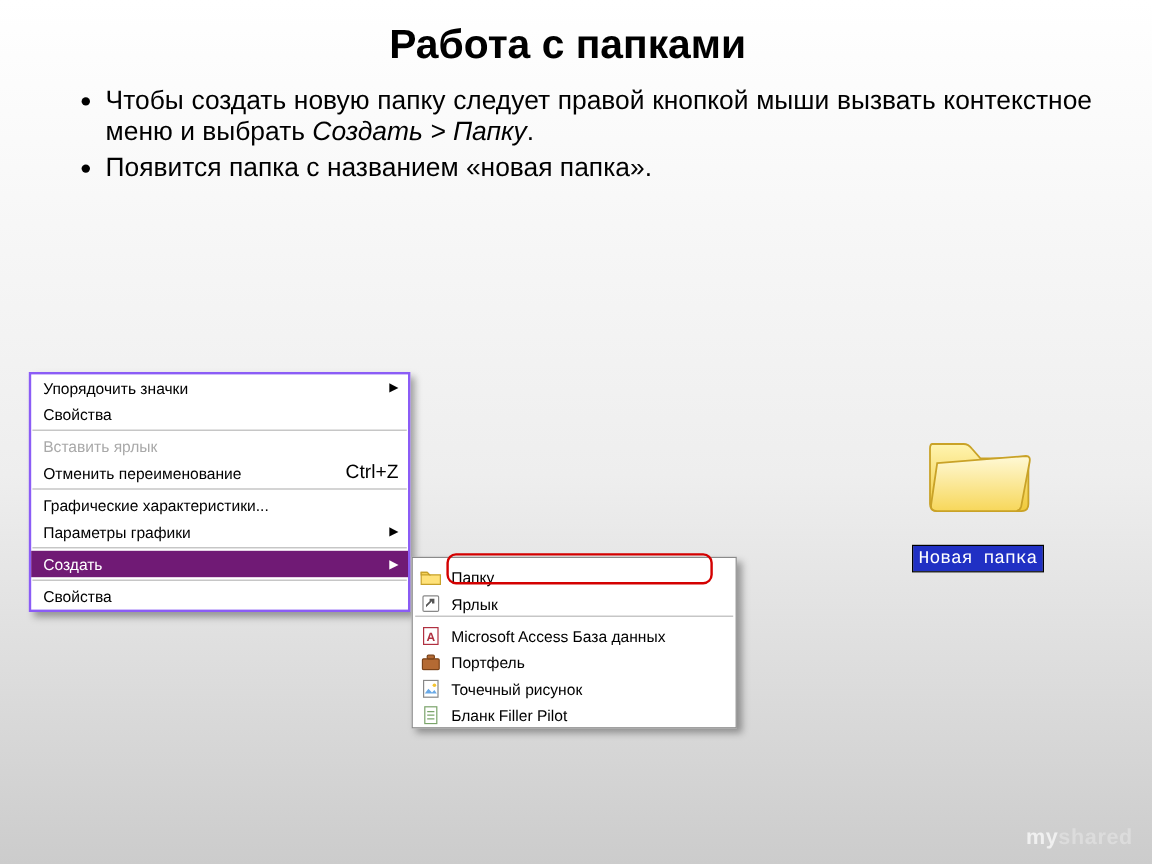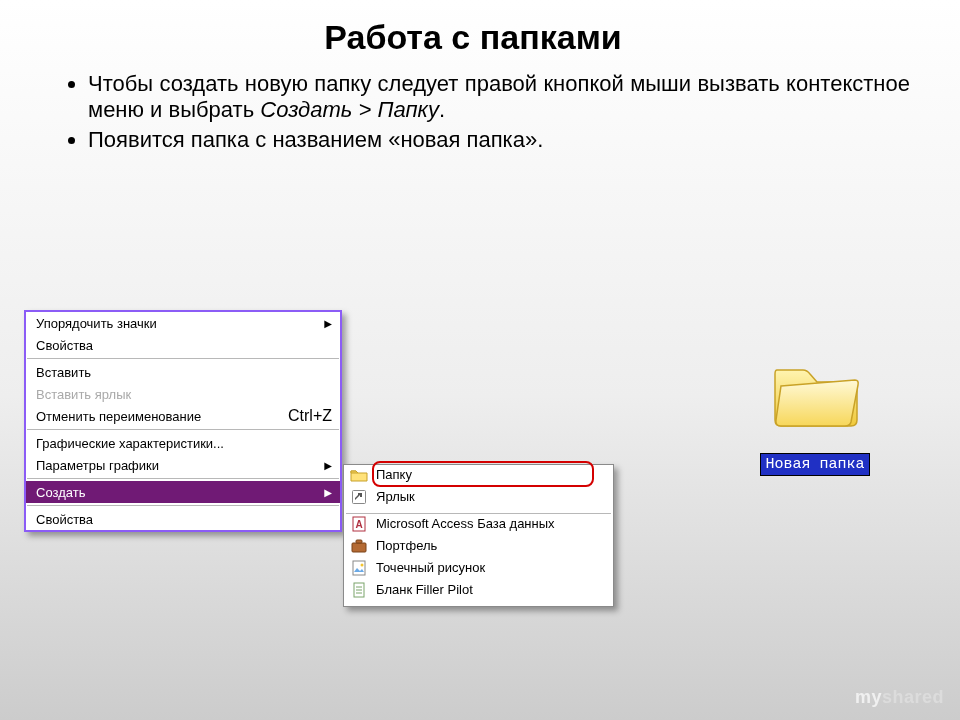--- a/index.html
+++ b/index.html
@@ -83,21 +83,21 @@
     background: #fff;
     border: 1px solid #8a8a8a;
     font-family: Tahoma, Arial, sans-serif;
     font-size: 13px;
     color: #000;
     box-shadow: 4px 4px 6px rgba(0,0,0,0.35);
     padding: 2px 0;
   }
   .sub-item {
     display: flex;
-    align-items: flex-start;
+    align-items: flex-end;
     height: 22px;
     padding: 0 8px 0 6px;
     gap: 8px;
   }
   .sub-item .ico {
     width: 18px; height: 16px;
     display: flex; align-items: center; justify-content: center;
   }
   .sub-sep {
     height: 1px;
@@ -163,23 +163,20 @@
 
 <div class="ctx-menu">
   <div class="ctx-item">
     <span class="lbl">Упорядочить значки</span>
     <span class="arrow">▶</span>
   </div>
   <div class="ctx-item">
     <span class="lbl">Свойства</span>
   </div>
   <div class="ctx-sep"></div>
-  <div class="ctx-item">
-    <span class="lbl">Вставить</span>
-  </div>
   <div class="ctx-item disabled">
     <span class="lbl">Вставить ярлык</span>
   </div>
   <div class="ctx-item">
     <span class="lbl">Отменить переименование</span>
     <span class="short">Ctrl+Z</span>
   </div>
   <div class="ctx-sep"></div>
   <div class="ctx-item">
     <span class="lbl">Графические характеристики...</span>

